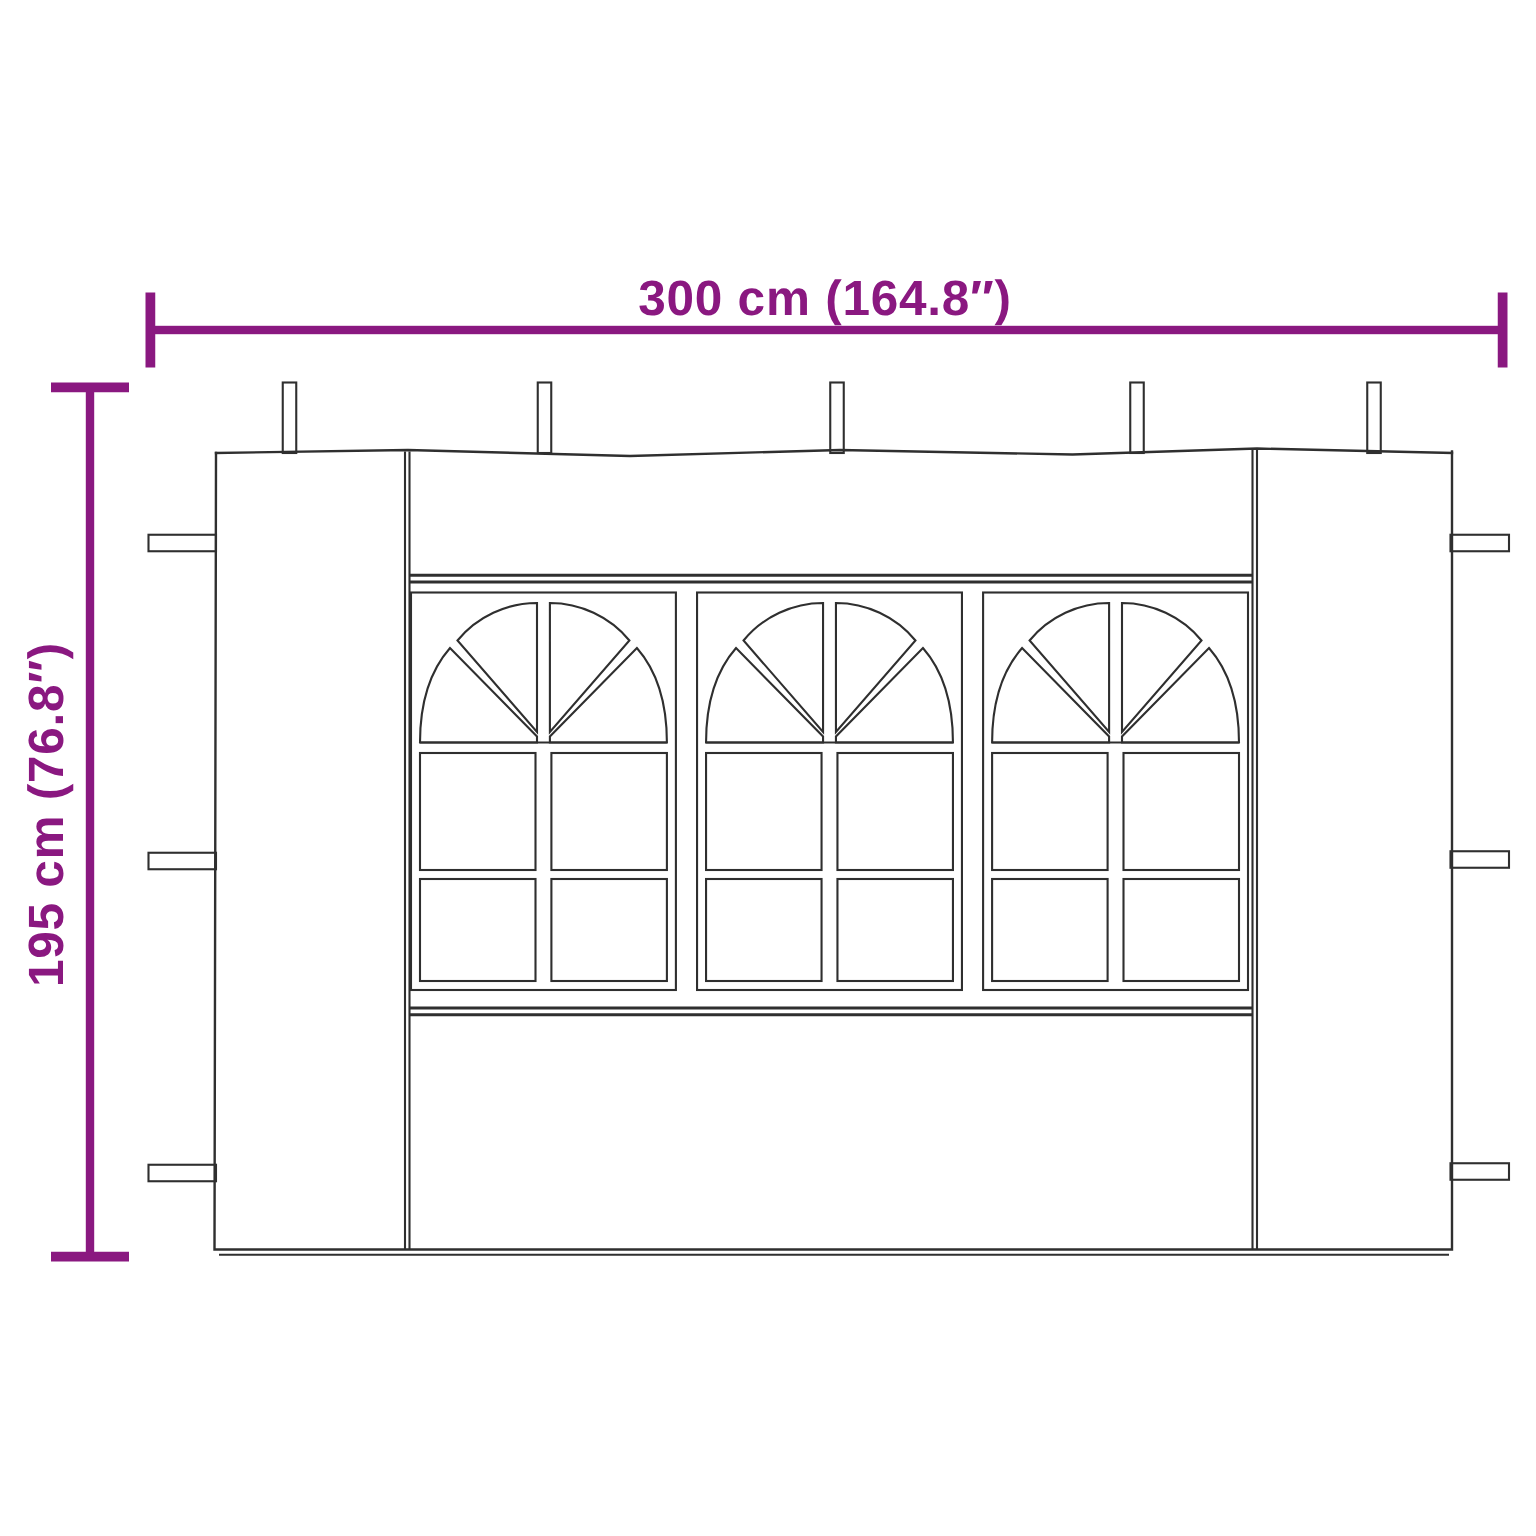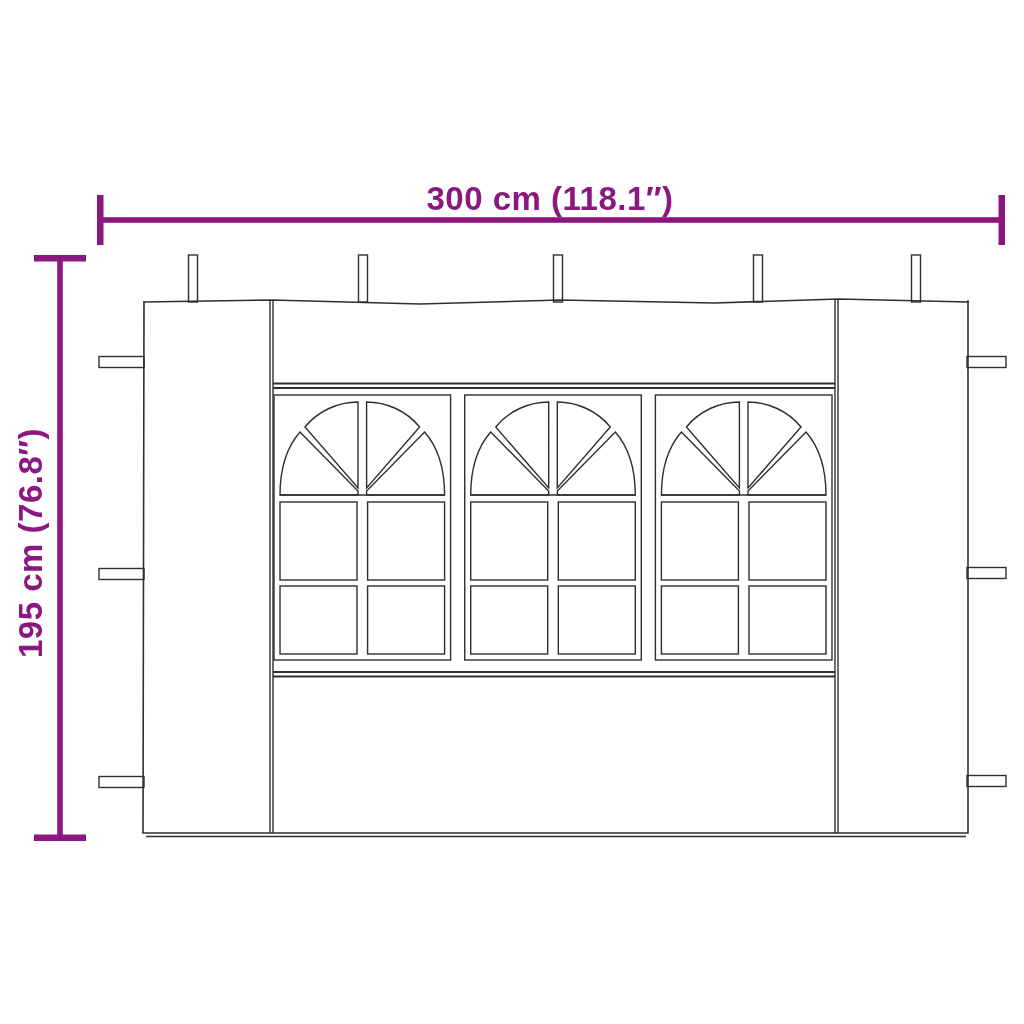--- a/index.html
+++ b/index.html
@@ -99,17 +99,17 @@
       <rect class="dim" x="97" y="195" width="6.5" height="50"></rect>
       <rect class="dim" x="998.5" y="195" width="6.5" height="50"></rect>
     </g>
     <g>
       <rect class="dim" x="57.2" y="258" width="5.6" height="580"></rect>
       <rect class="dim" x="34" y="255" width="52" height="6.5"></rect>
       <rect class="dim" x="34" y="834.5" width="52" height="6.5"></rect>
     </g>
   </svg>
 
-  <div class="dim-label dim-top">300 cm (118.1″)</div>
+  <div class="dim-label dim-top">300 cm (164.8″)</div>
 
   <div class="dim-label dim-left">195 cm (76.8″)</div>
 
 </div>
 
 </body></html>

